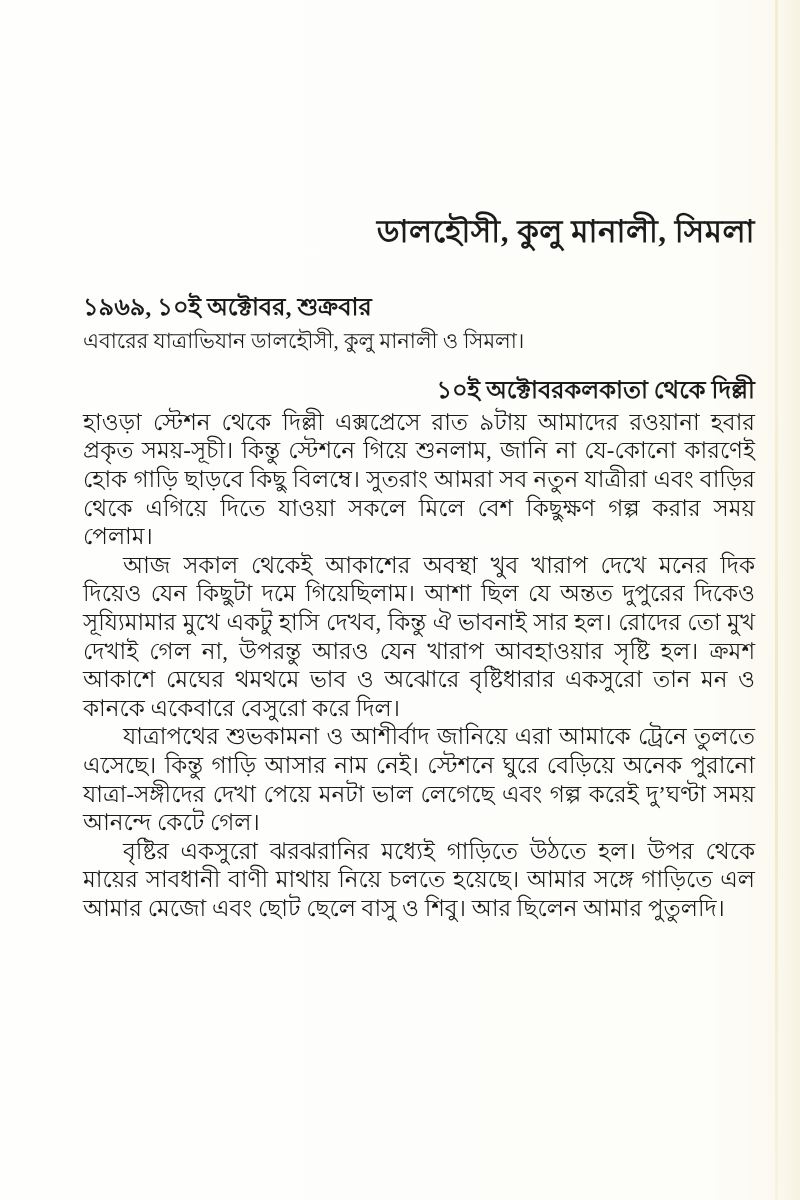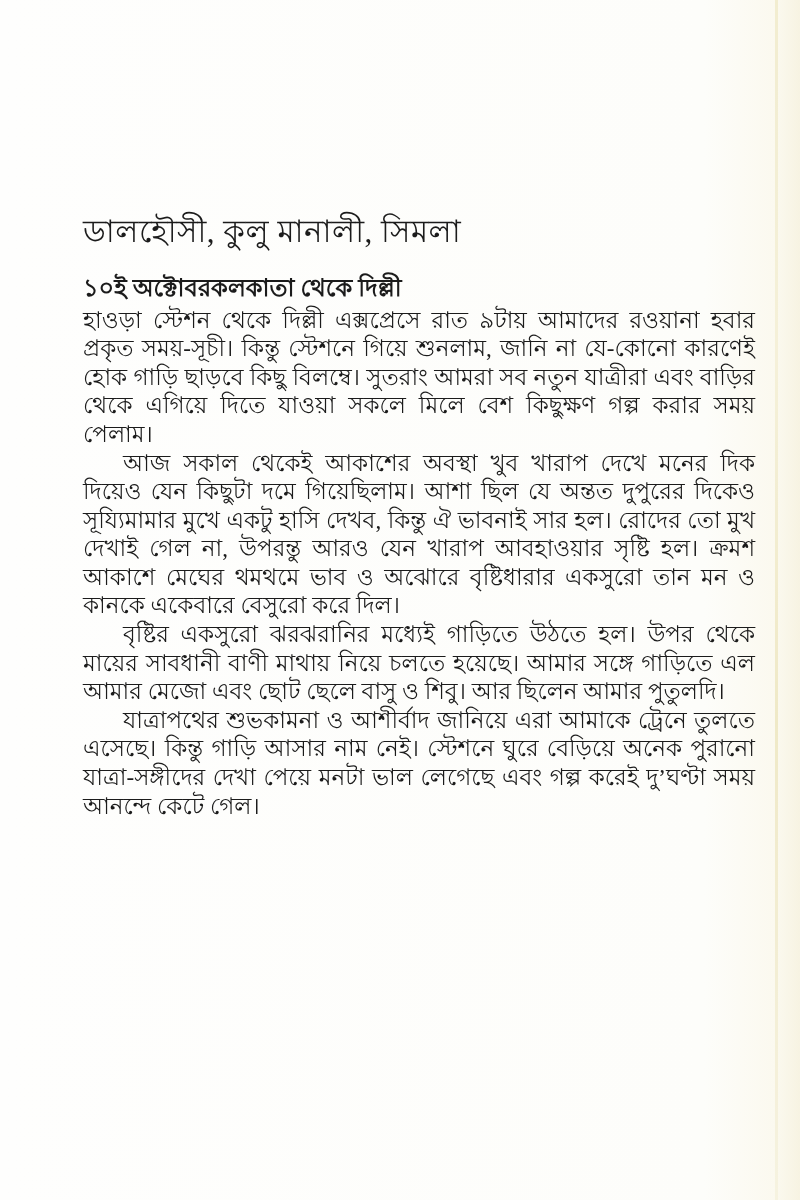--- a/index.html
+++ b/index.html
@@ -33,43 +33,43 @@
   }
   .content {
     position: absolute;
     top: 0;
     left: 83px;
     width: 672px;
   }
   .chapter-title {
     margin: 213px 0 0 0;
     font-size: 31px;
-    font-weight: normal;
+    font-weight: bold;
     line-height: 1.25;
-    text-align: left;
+    text-align: right;
     letter-spacing: 0.5px;
   }
   .date-block {
     margin-top: 40px;
   }
   .date-heading {
     margin: 0;
     font-size: 24px;
     font-weight: bold;
     line-height: 1.25;
   }
   .date-subtitle {
     margin: 6px 0 0 0;
     font-size: 21px;
     line-height: 1.25;
   }
   .section-row {
     margin-top: 22px;
     display: flex;
-    justify-content: flex-start;
+    justify-content: flex-end;
     align-items: baseline;
     font-size: 24px;
     font-weight: bold;
     line-height: 1.2;
   }
   .body-text {
     margin-top: 4px;
     font-size: 23px;
     line-height: 28.6px;
     text-align: justify;
@@ -85,27 +85,31 @@
 </head>
 <body>
 
 <div class="page">
   <div class="scan-edge"></div>
 
   <div class="content">
 
     <h1 class="chapter-title">ডালহৌসী, কুলু মানালী, সিমলা</h1>
 
+    <div class="date-block">
+      <h2 class="date-heading">১৯৬৯, ১০ই অক্টোবর, শুক্রবার</h2>
+      <p class="date-subtitle">এবারের যাত্রাভিযান ডালহৌসী, কুলু মানালী ও সিমলা।</p>
+    </div>
 
     <div class="section-row">
       <span class="sec-left">১০ই অক্টোবর</span>
       <span class="sec-right">কলকাতা থেকে দিল্লী</span>
     </div>
 
     <div class="body-text">
       <p class="para no-indent">হাওড়া স্টেশন থেকে দিল্লী এক্সপ্রেসে রাত ৯টায় আমাদের রওয়ানা হবার প্রকৃত সময়-সূচী। কিন্তু স্টেশনে গিয়ে শুনলাম, জানি না যে-কোনো কারণেই হোক গাড়ি ছাড়বে কিছু বিলম্বে। সুতরাং আমরা সব নতুন যাত্রীরা এবং বাড়ির থেকে এগিয়ে দিতে যাওয়া সকলে মিলে বেশ কিছুক্ষণ গল্প করার সময় পেলাম।</p>
       <p class="para">আজ সকাল থেকেই আকাশের অবস্থা খুব খারাপ দেখে মনের দিক দিয়েও যেন কিছুটা দমে গিয়েছিলাম। আশা ছিল যে অন্তত দুপুরের দিকেও সূয্যিমামার মুখে একটু হাসি দেখব, কিন্তু ঐ ভাবনাই সার হল। রোদের তো মুখ দেখাই গেল না, উপরন্তু আরও যেন খারাপ আবহাওয়ার সৃষ্টি হল। ক্রমশ আকাশে মেঘের থমথমে ভাব ও অঝোরে বৃষ্টিধারার একসুরো তান মন ও কানকে একেবারে বেসুরো করে দিল।</p>
+      <p class="para">যাত্রাপথের শুভকামনা ও আশীর্বাদ জানিয়ে এরা আমাকে ট্রেনে তুলতে এসেছে। কিন্তু গাড়ি আসার নাম নেই। স্টেশনে ঘুরে বেড়িয়ে অনেক পুরানো যাত্রা-সঙ্গীদের দেখা পেয়ে মনটা ভাল লেগেছে এবং গল্প করেই দু’ঘণ্টা সময় আনন্দে কেটে গেল।</p>
       <p class="para">বৃষ্টির একসুরো ঝরঝরানির মধ্যেই গাড়িতে উঠতে হল। উপর থেকে মায়ের সাবধানী বাণী মাথায় নিয়ে চলতে হয়েছে। আমার সঙ্গে গাড়িতে এল আমার মেজো এবং ছোট ছেলে বাসু ও শিবু। আর ছিলেন আমার পুতুলদি।</p>
-      <p class="para">যাত্রাপথের শুভকামনা ও আশীর্বাদ জানিয়ে এরা আমাকে ট্রেনে তুলতে এসেছে। কিন্তু গাড়ি আসার নাম নেই। স্টেশনে ঘুরে বেড়িয়ে অনেক পুরানো যাত্রা-সঙ্গীদের দেখা পেয়ে মনটা ভাল লেগেছে এবং গল্প করেই দু’ঘণ্টা সময় আনন্দে কেটে গেল।</p>
     </div>
 
   </div>
 </div>
 
 </body></html>

